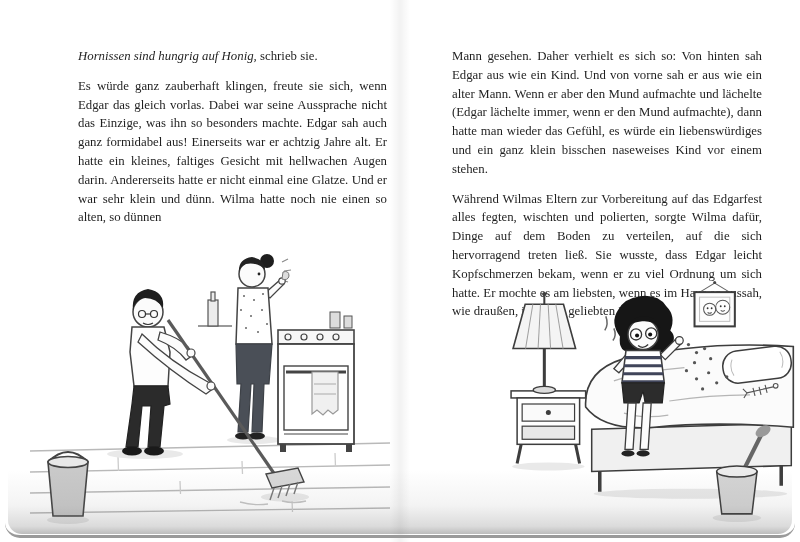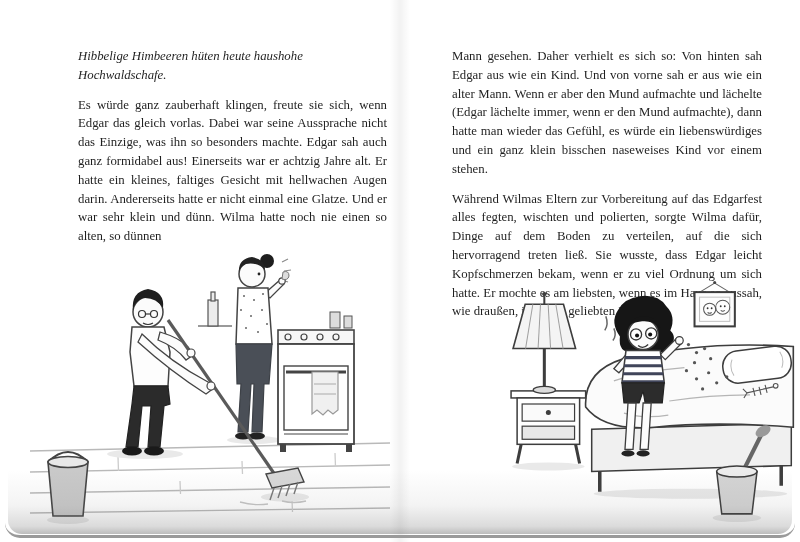--- a/index.html
+++ b/index.html
@@ -34,21 +34,21 @@
   .illustration{position:absolute;}
   .illu-left{left:30px;top:233px;width:360px;height:292px;}
   .illu-right{left:462px;top:278px;width:334px;height:252px;}
 </style>
 </head>
 <body>
 
 <div class="book">
 
   <div class="text-block left-text">
-    <div class="intro-line">Hibbelige Himbeeren hüten heute haushohe Hochwaldschafe.</div>
+    <div class="intro-line"><span>Hornissen sind hungrig auf Honig,</span><span class="roman"> schrieb sie.</span></div>
     <p class="para">Es würde ganz zauberhaft klingen, freute sie sich, wenn Edgar das gleich vorlas. Dabei war seine Aussprache nicht das Einzige, was ihn so besonders machte. Edgar sah auch ganz formidabel aus! Einerseits war er achtzig Jahre alt. Er hatte ein kleines, faltiges Gesicht mit hellwachen Augen darin. Andererseits hatte er nicht einmal eine Glatze. Und er war sehr klein und dünn. Wilma hatte noch nie einen so alten, so dünnen</p>
   </div>
 
   <div class="text-block right-text">
     <p class="para first">Mann gesehen. Daher verhielt es sich so: Von hinten sah Edgar aus wie ein Kind. Und von vorne sah er aus wie ein alter Mann. Wenn er aber den Mund aufmachte und lächelte (Edgar lächelte immer, wenn er den Mund aufmachte), dann hatte man wieder das Gefühl, es würde ein liebenswürdiges und ein ganz klein bisschen naseweises Kind vor einem stehen.</p>
     <p class="para">Während Wilmas Eltern zur Vorbereitung auf das Edgarfest alles fegten, wischten und polierten, sorgte Wilma dafür, Dinge auf dem Boden zu verteilen, auf die sich hervorragend treten ließ. Sie wusste, dass Edgar leicht Kopfschmerzen bekam, wenn er zu viel Ordnung um sich hatte. Er mochte es am liebsten, wenn es im Haus so aussah, wie draußen, in seiner geliebten Natur.</p>
   </div>
 
   <svg class="illustration illu-left" viewBox="0 0 360 290" role="img" aria-label="Schwarz-weiße Zeichnung: Vater wischt den Küchenboden mit einem Mopp, Mutter putzt am Herd, links ein Eimer">
     <g stroke="#b9b9b9" stroke-width="1.3" fill="none">

